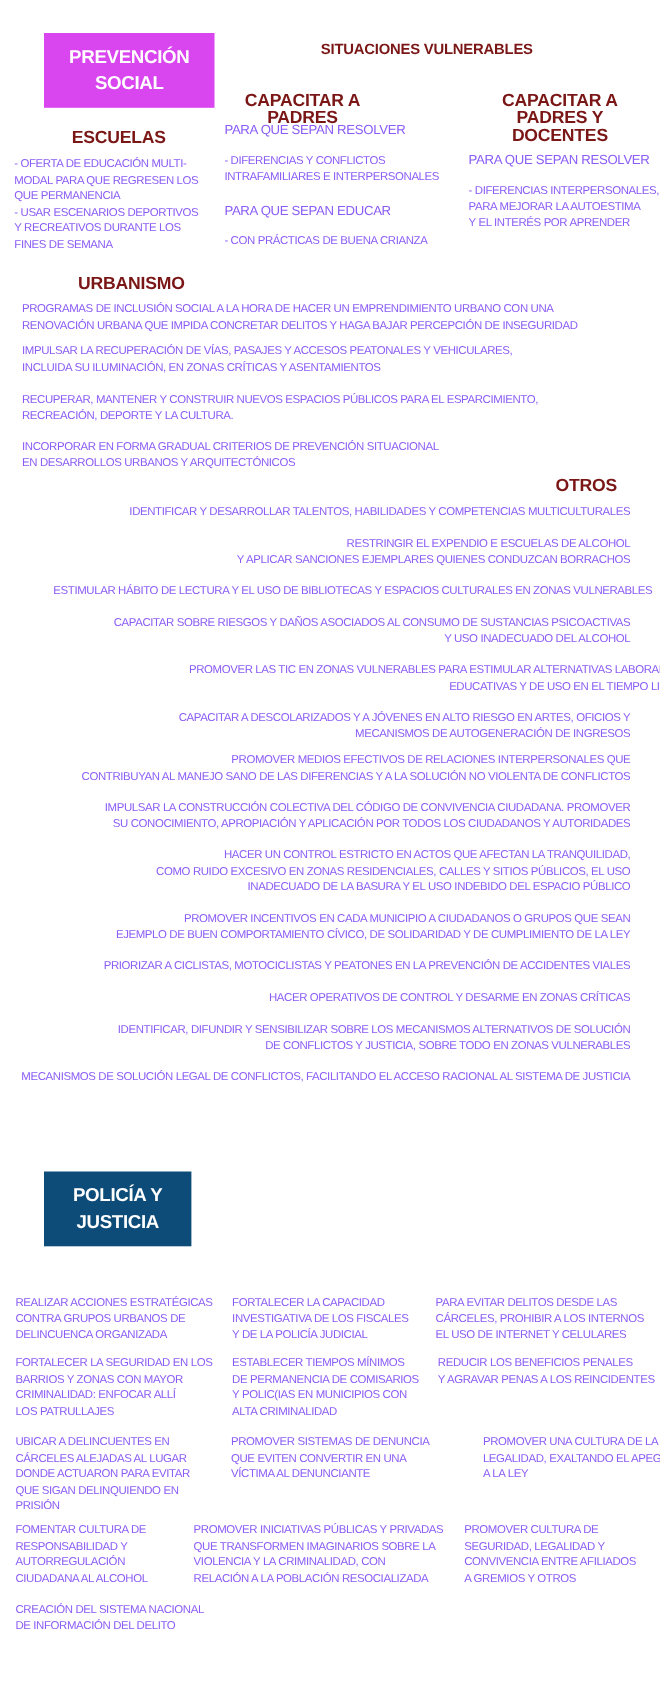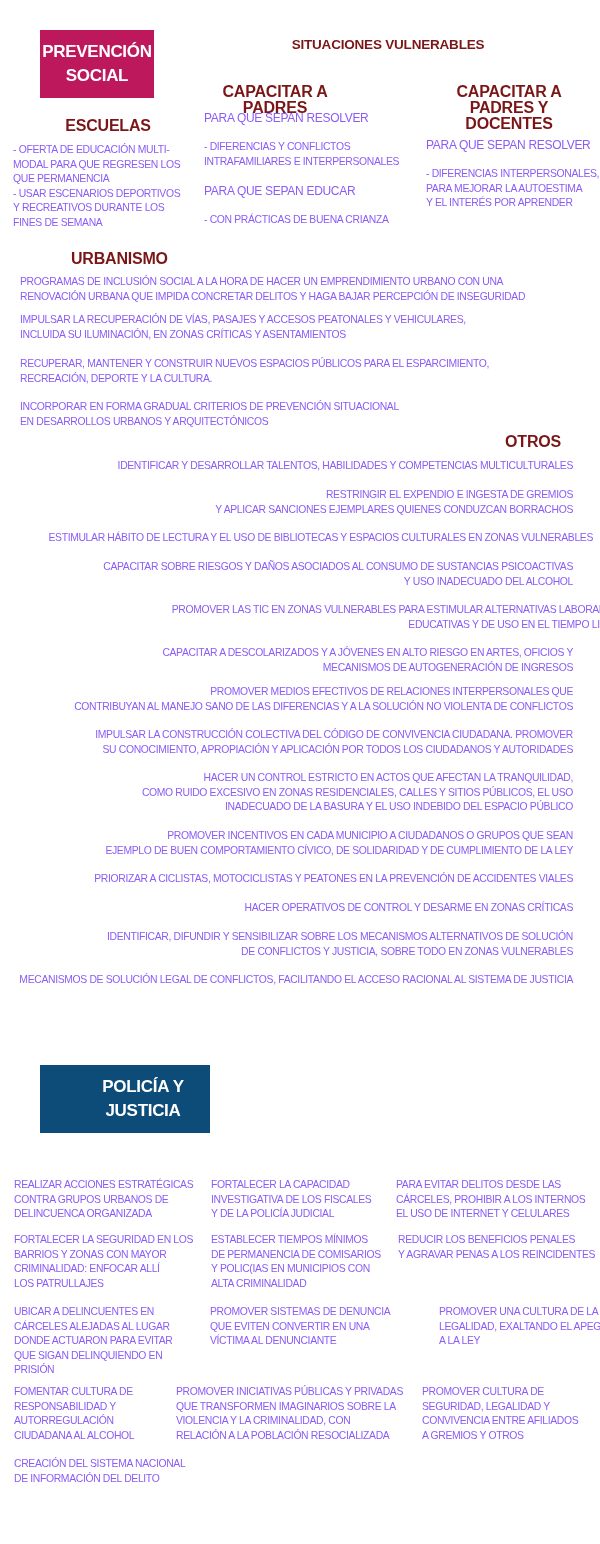--- a/index.html
+++ b/index.html
@@ -1,22 +1,22 @@
 <!DOCTYPE html>
 <html><head>
 <meta charset="utf-8">
 <style>
   html, body { margin:0; padding:0; background:#ffffff; }
   body { width:600px; height:1544px; position:relative; overflow:hidden;
          font-family:"Liberation Sans", sans-serif; color:#3a3a3a; }
   .badge { position:absolute; color:#ffffff; font-weight:bold; text-align:center;
            font-size:17px; line-height:24px; display:flex; align-items:center; justify-content:center;
            letter-spacing:-0.3px; }
-  .badge-red { background:#be185d; left:40px; top:30px; width:114px; height:68px; }
-  .badge-blue { background:#0d4c78; left:40px; top:1065px; width:134px; height:68px;padding-left:36px; }
+  .badge-red { background:#d946ef; left:40px; top:30px; width:155px; height:68px; }
+  .badge-blue { background:#0d4c78; left:40px; top:1065px; width:134px; height:68px; }
   .h { position:absolute; color:#7a1616; font-weight:bold; font-size:16px; line-height:16px; letter-spacing:-0.2px; }
   .t { position:absolute; font-size:10.4px; line-height:14.6px; letter-spacing:-0.35px; white-space:pre-line; color:#8b5cf6; }
   .t.big { font-size:12px; line-height:16px; letter-spacing:-0.3px; }
   .r { text-align:right; }
   .c { text-align:center; }
 </style>
 </head>
 <body>
 
 <div class="badge badge-red">
@@ -53,21 +53,21 @@
 RENOVACIÓN URBANA QUE IMPIDA CONCRETAR DELITOS Y HAGA BAJAR PERCEPCIÓN  DE INSEGURIDAD</div>
 <div class="t" style="left:20px; top:313px; width:560px;">IMPULSAR LA RECUPERACIÓN DE VÍAS, PASAJES Y ACCESOS PEATONALES Y VEHICULARES,
 INCLUIDA SU ILUMINACIÓN, EN ZONAS CRÍTICAS Y ASENTAMIENTOS</div>
 <div class="t" style="left:20px; top:357px; width:560px;">RECUPERAR, MANTENER Y CONSTRUIR NUEVOS ESPACIOS PÚBLICOS PARA EL ESPARCIMIENTO,
 RECREACIÓN, DEPORTE Y LA CULTURA.</div>
 <div class="t" style="left:20px; top:400px; width:560px;">INCORPORAR EN FORMA GRADUAL CRITERIOS DE PREVENCIÓN SITUACIONAL
 EN DESARROLLOS URBANOS Y ARQUITECTÓNICOS</div>
 
 <div class="h r" style="left:480px; top:434px; width:81px;">OTROS</div>
 <div class="t r" style="left:0; top:459px; width:573px;">IDENTIFICAR Y DESARROLLAR TALENTOS, HABILIDADES Y COMPETENCIAS MULTICULTURALES</div>
-<div class="t r" style="left:0; top:488px; width:573px;">RESTRINGIR EL EXPENDIO E INGESTA DE GREMIOS
+<div class="t r" style="left:0; top:488px; width:573px;">RESTRINGIR EL EXPENDIO E ESCUELAS DE ALCOHOL
 Y APLICAR SANCIONES EJEMPLARES QUIENES CONDUZCAN BORRACHOS</div>
 <div class="t r" style="left:0; top:531px; width:573px;padding-left:20px;">ESTIMULAR HÁBITO DE LECTURA Y EL USO DE BIBLIOTECAS Y ESPACIOS CULTURALES EN ZONAS VULNERABLES</div>
 <div class="t r" style="left:0; top:560px; width:573px;">CAPACITAR SOBRE RIESGOS Y DAÑOS ASOCIADOS AL CONSUMO DE SUSTANCIAS PSICOACTIVAS
 Y USO INADECUADO DEL ALCOHOL</div>
 <div class="t r" style="left:0; top:603px; width:573px;padding-left:47px;">PROMOVER LAS TIC EN ZONAS VULNERABLES PARA ESTIMULAR ALTERNATIVAS LABORALES,
 EDUCATIVAS Y DE USO EN EL TIEMPO LIBRE</div>
 <div class="t r" style="left:0; top:646px; width:573px;">CAPACITAR A DESCOLARIZADOS Y A JÓVENES EN ALTO RIESGO EN ARTES, OFICIOS Y
 MECANISMOS DE AUTOGENERACIÓN DE INGRESOS</div>
 <div class="t r" style="left:0; top:685px; width:573px;">PROMOVER MEDIOS EFECTIVOS DE RELACIONES INTERPERSONALES QUE
 CONTRIBUYAN AL MANEJO SANO DE LAS DIFERENCIAS  Y A LA SOLUCIÓN NO VIOLENTA DE CONFLICTOS</div>

